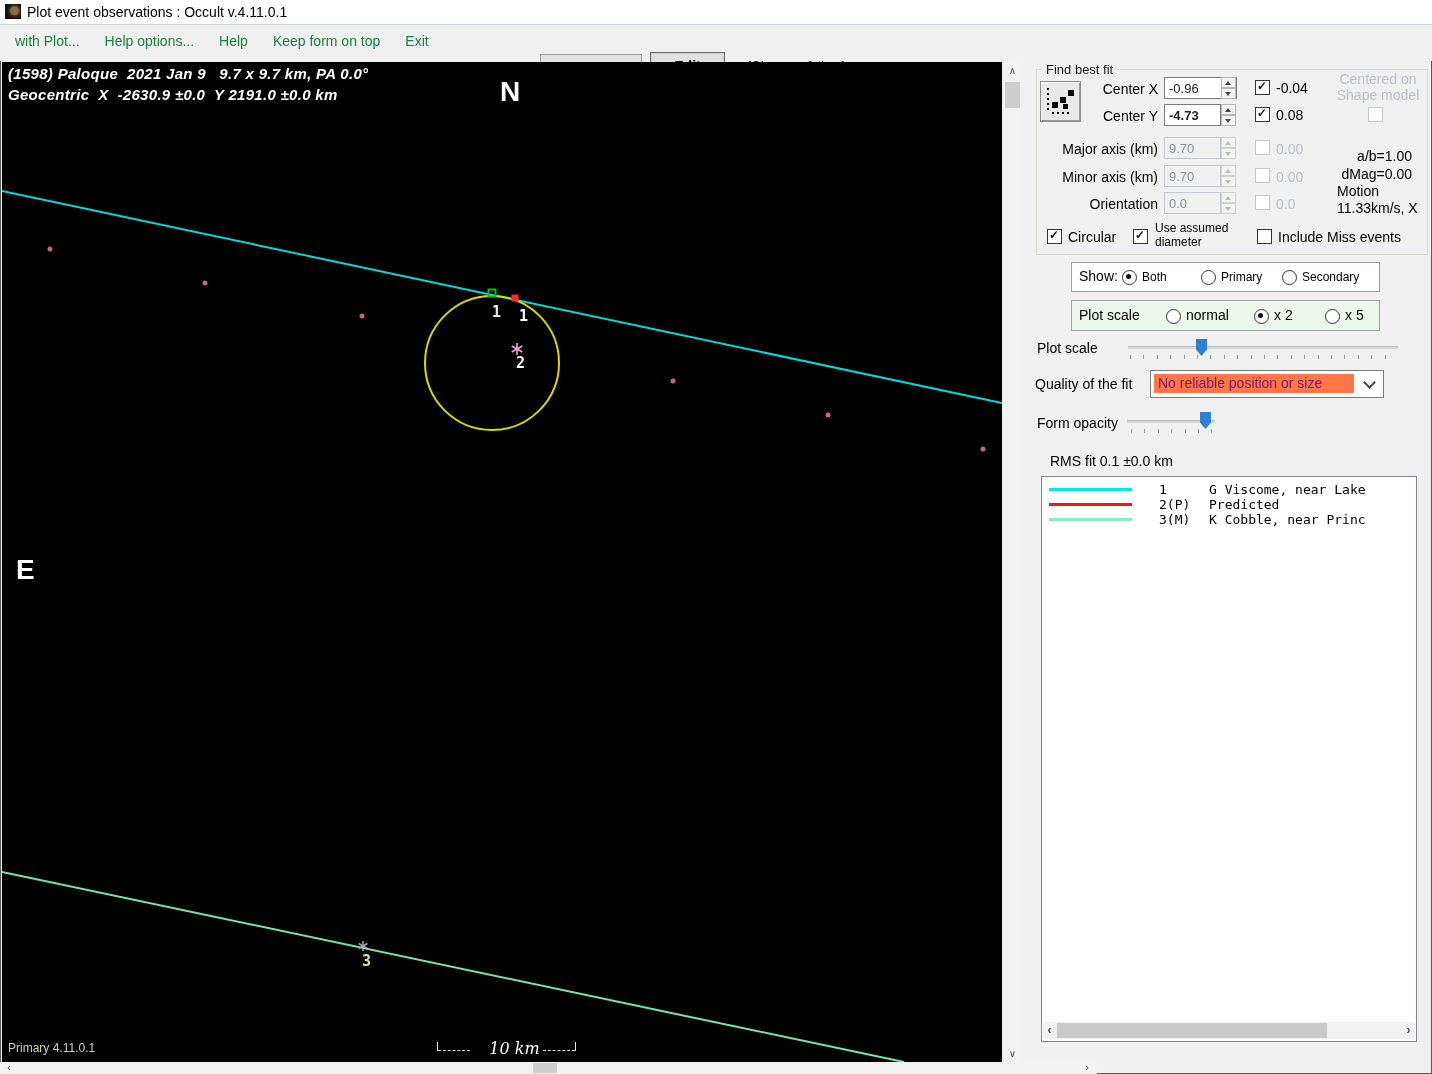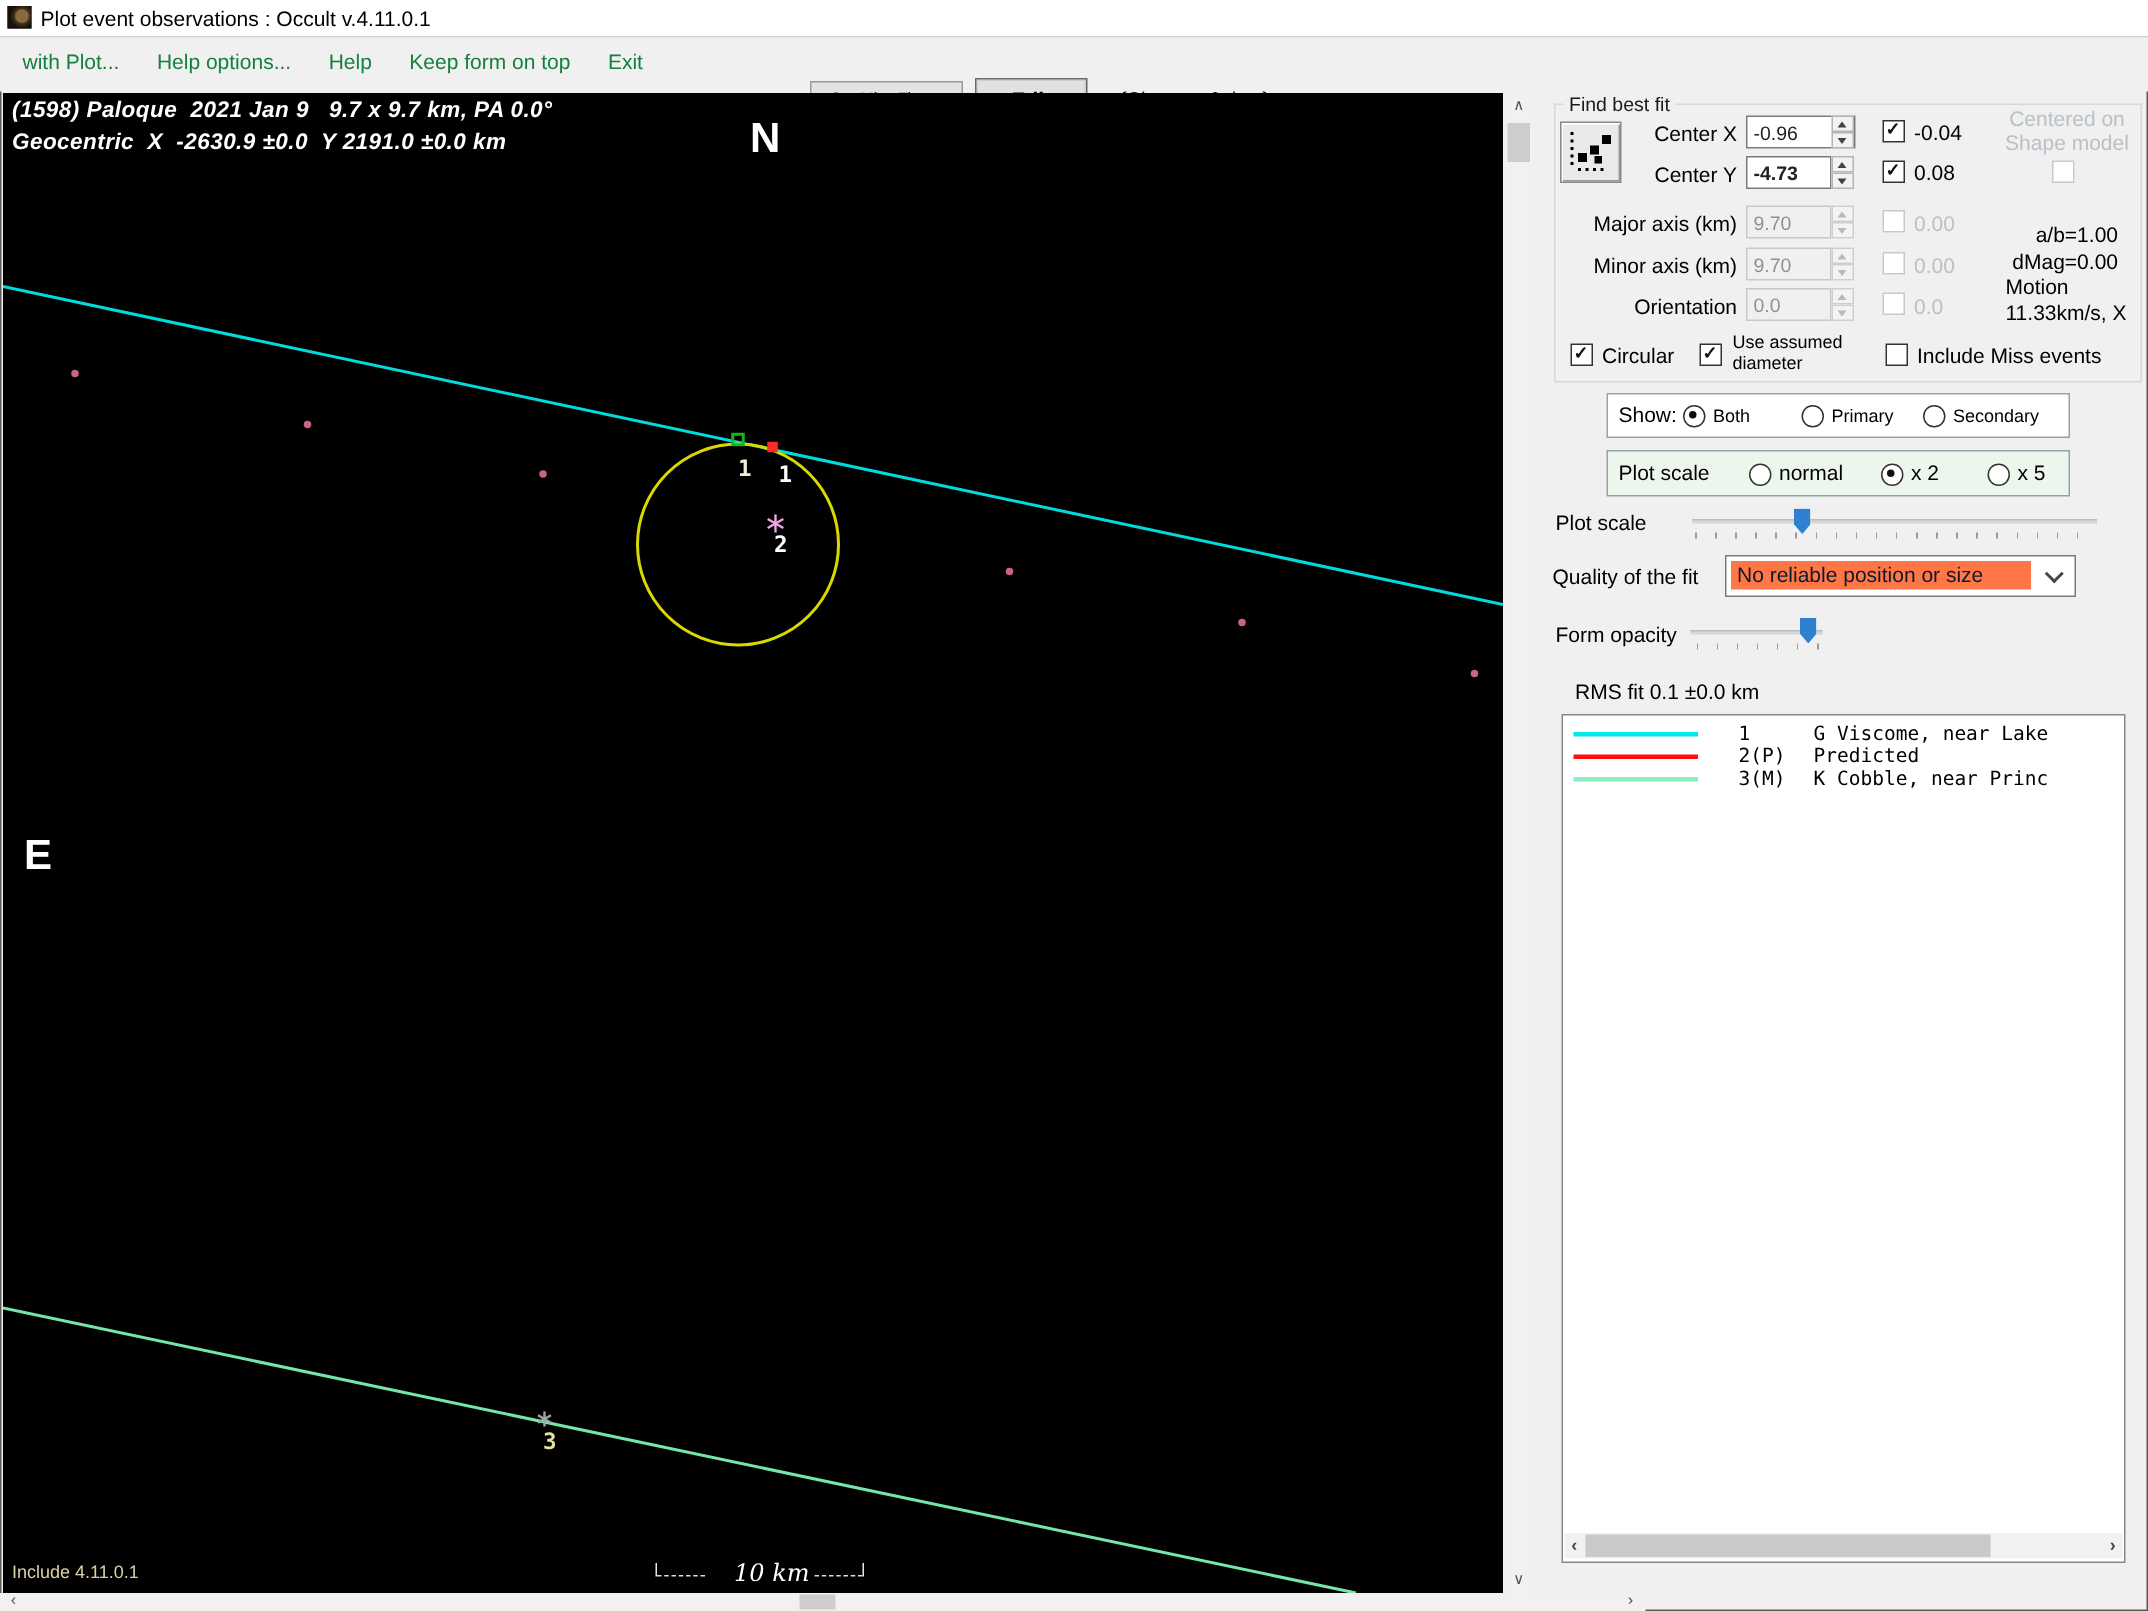--- a/index.html
+++ b/index.html
@@ -67,21 +67,21 @@
   .rad{position:absolute;width:13px;height:13px;border:1px solid #333;border-radius:50%;background:#fff;}
   .rad.sel::after{content:"";position:absolute;left:3px;top:3px;width:5px;height:5px;border-radius:50%;background:#101010;}
   .panelbox{position:absolute;left:1071px;width:307px;border:1px solid #9aa0a6;background:#fff;}
   .greenbox{background:#edf6ed;}
   .track{position:absolute;height:2px;background:#d6d6d6;border-top:1px solid #bdbdbd;}
   .sthumb{position:absolute;width:11px;height:17px;background:#2e80d0;
           clip-path:polygon(0 0,100% 0,100% 62%,50% 100%,0 62%);}
   .ticks{position:absolute;height:4px;background:repeating-linear-gradient(to right,#9a9a9a 0 1px,transparent 1px 13.4px);}
   .combo{position:absolute;left:1150px;top:370px;width:232px;height:26px;background:#fff;border:1px solid #7a7a7a;}
   .combo .selbg{position:absolute;left:3px;top:3px;width:200px;height:19px;background:#ff7746;
-        font-size:14px;color:#0f172a;padding:1px 3px 0 4px;box-sizing:border-box;white-space:nowrap;overflow:hidden;}
+        font-size:14px;color:#701a75;padding:1px 3px 0 4px;box-sizing:border-box;white-space:nowrap;overflow:hidden;}
   .combo .chev{position:absolute;right:9px;top:7px;width:7px;height:7px;border-right:2px solid #454545;
         border-bottom:2px solid #454545;transform:rotate(45deg);}
   .listbox{position:absolute;left:1041px;top:476px;width:376px;height:566px;background:#fff;border:1px solid #82878f;box-sizing:border-box;}
   .lrow{position:relative;height:15px;font-family:"DejaVu Sans Mono",monospace;font-size:13px;color:#000;}
   .lrow .sw{position:absolute;left:7px;top:6px;width:83px;height:3px;}
   .lrow .id{position:absolute;left:117px;top:0;}
   .lrow .nm{position:absolute;left:167px;top:0;white-space:nowrap;}
   .lhs{position:absolute;left:1px;bottom:2px;width:372px;height:17px;background:#f1f1f1;}
   .lhs .arr{position:absolute;top:0;width:13px;height:17px;color:#444;font-size:12px;text-align:center;line-height:16px;font-weight:bold;}
   .lhs .thumb{position:absolute;left:14px;top:1px;width:270px;height:15px;background:#c9c9c9;}
@@ -131,21 +131,21 @@
         <line x1="356.65" y1="886.5" x2="365.35" y2="881.5" stroke="#9fa6ad" stroke-width="1.6"></line>
         <text x="490" y="255" fill="#f2eeda" font-size="15" font-weight="bold" font-family="DejaVu Sans Mono, monospace">1</text>
         <text x="517" y="259" fill="#ffffff" font-size="15" font-weight="bold" font-family="DejaVu Sans Mono, monospace">1</text>
         <text x="514" y="306" fill="#ffffff" font-size="15" font-weight="bold" font-family="DejaVu Sans Mono, monospace">2</text>
         <text x="360" y="904" fill="#e6dfa0" font-size="15" font-weight="bold" font-family="DejaVu Sans Mono, monospace">3</text>
       </svg>
     <div class="phead ph1">(1598) Paloque  2021 Jan 9   9.7 x 9.7 km, PA 0.0°</div>
     <div class="phead ph2">Geocentric  X  -2630.9 ±0.0  Y 2191.0 ±0.0 km</div>
     <div class="pN">N</div>
     <div class="pE">E</div>
-    <div class="pver">Include 4.11.0.1</div>
+    <div class="pver">Primary 4.11.0.1</div>
     <div class="sbar">
       <span class="tick"></span>
       <span class="dash"></span>
       <span class="slabel">10 km</span>
       <span class="dash"></span>
       <span class="tick"></span>
     </div>
   </div>
 
   <div class="vscroll">

